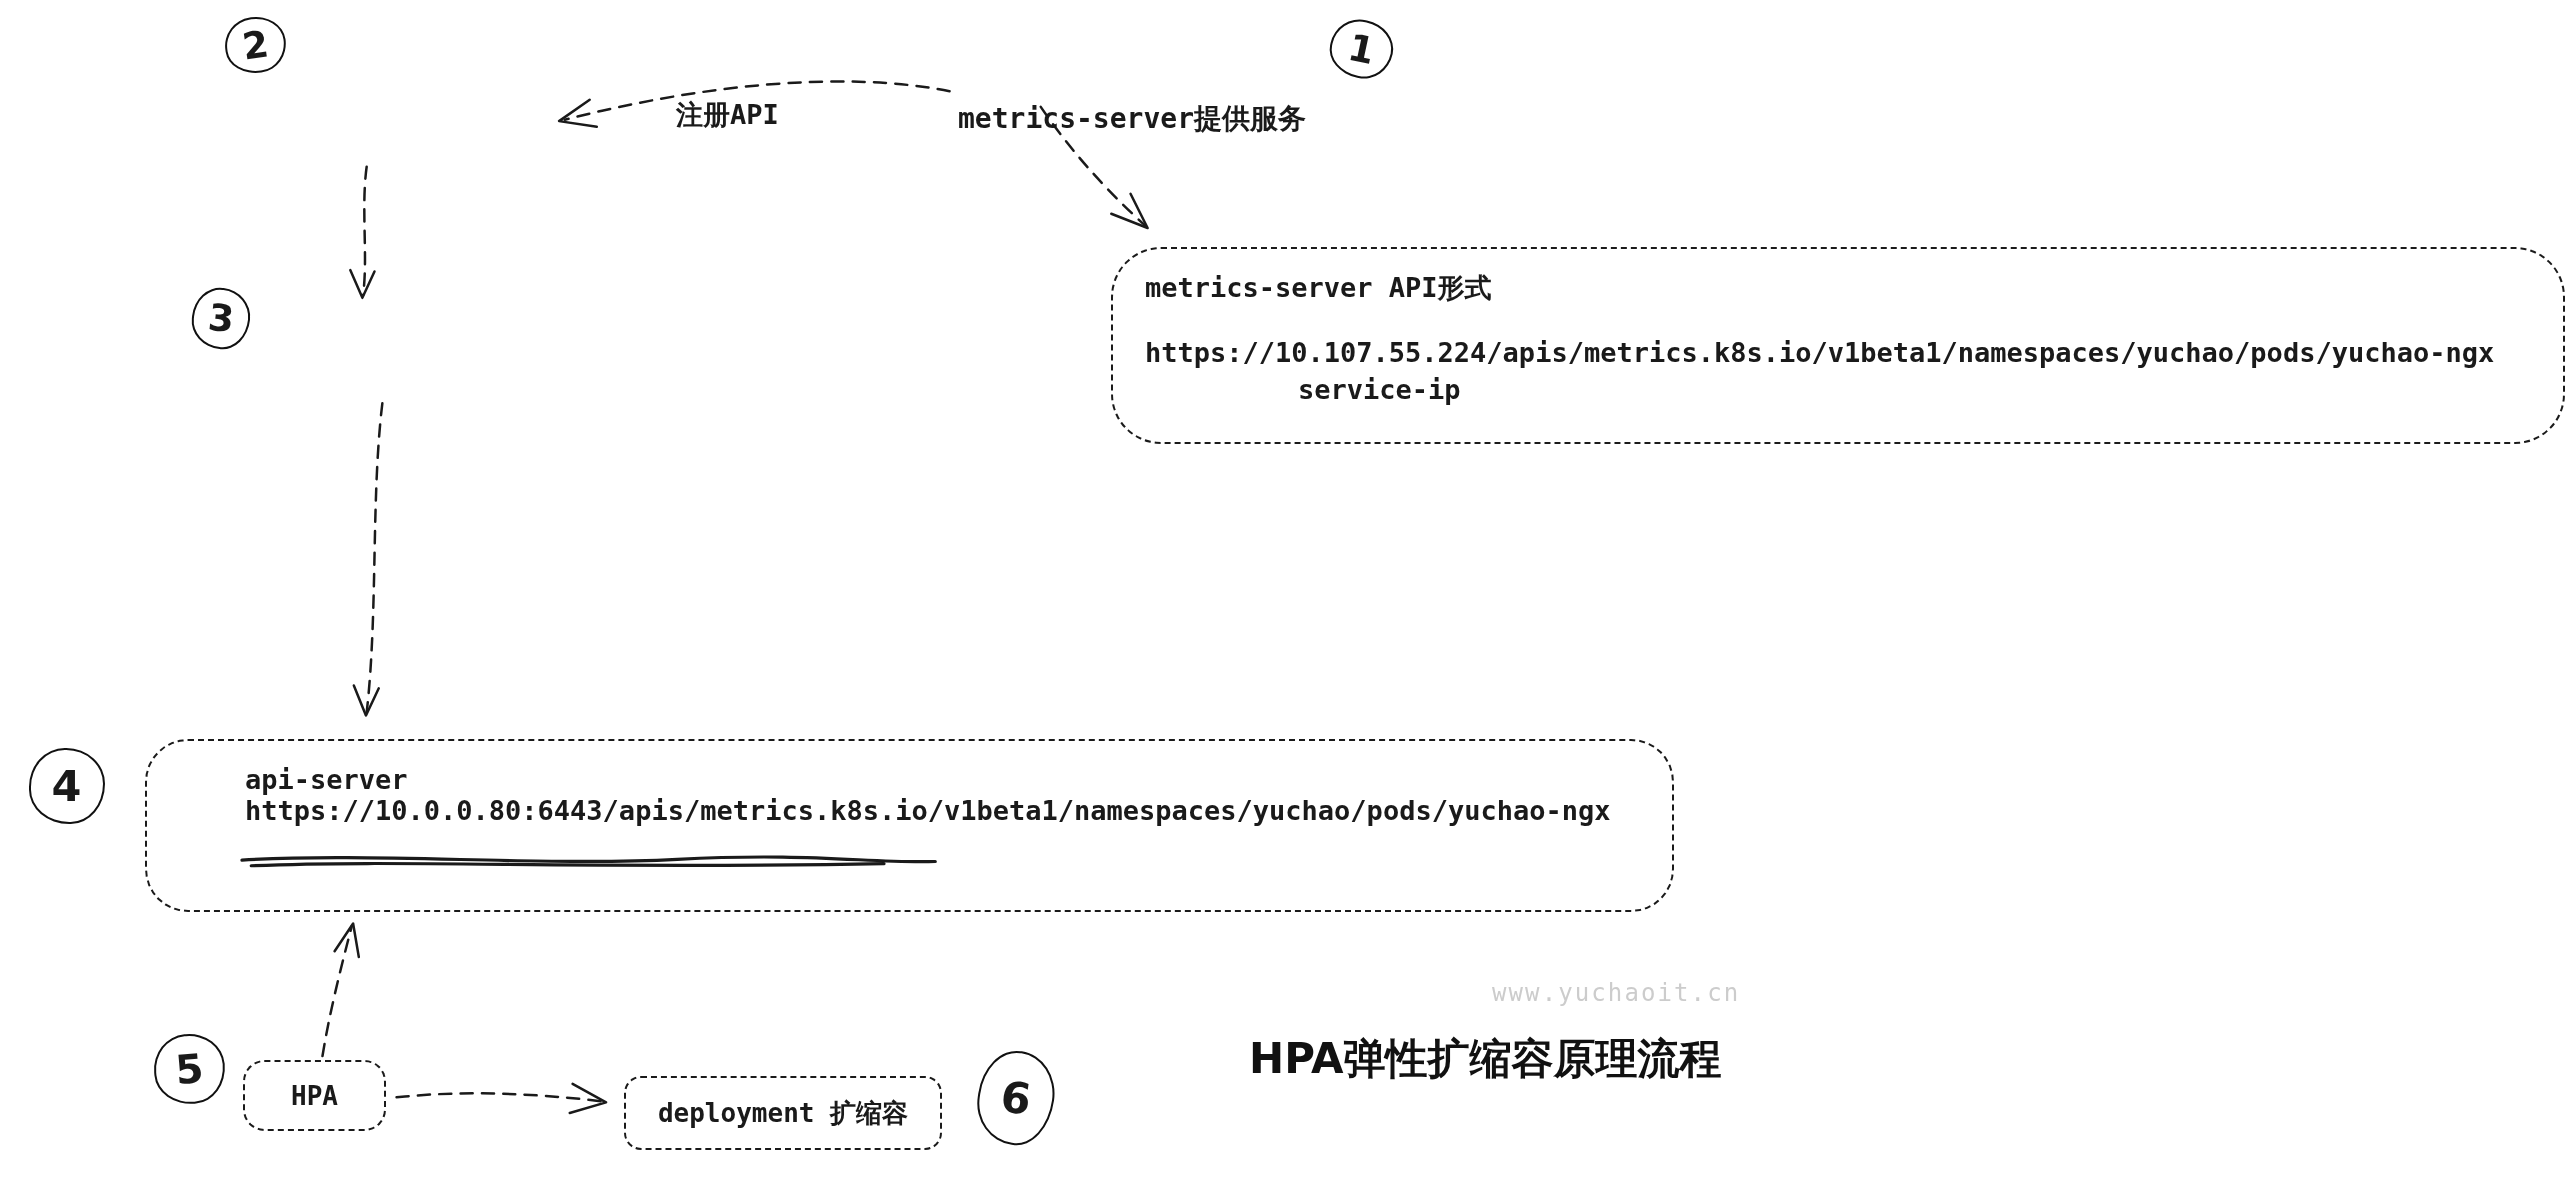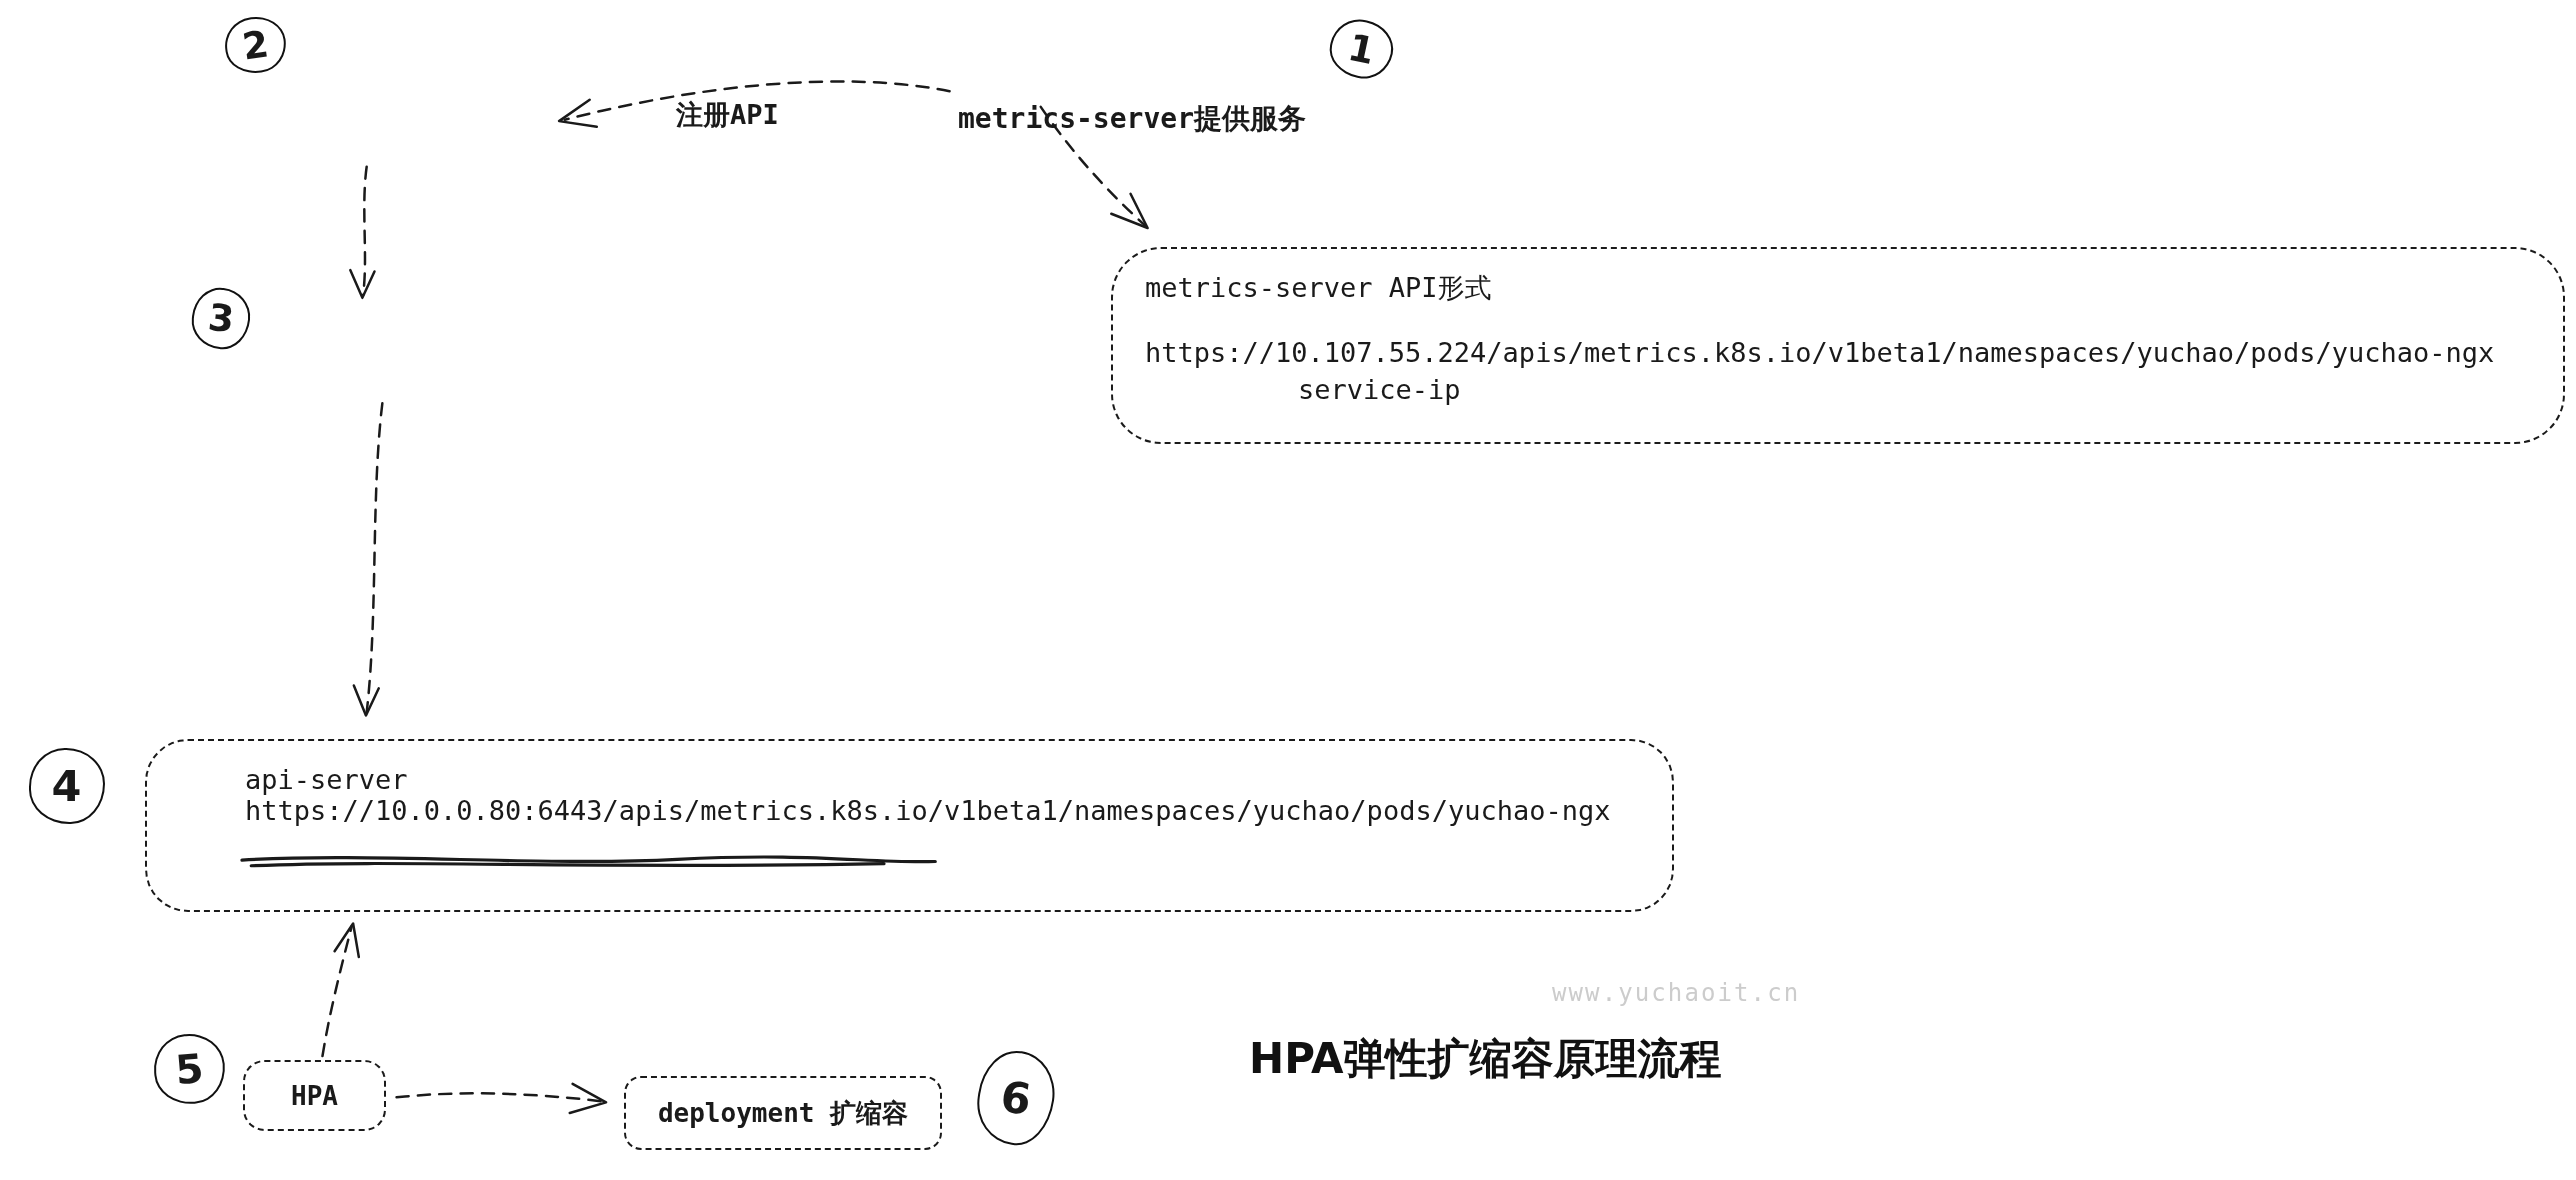--- a/index.html
+++ b/index.html
@@ -31,21 +31,21 @@
     font-weight: bold;
     font-size: 27px;
     box-sizing: border-box;
     background: transparent;
     white-space: nowrap;
   }
   .bigbox {
     position: absolute;
     border: 2.1px dashed #1a1a1a;
     box-sizing: border-box;
-    font-weight: normal;
+    font-weight: bold;
     font-size: 27px;
     background: transparent;
   }
   .bigbox .line { white-space: nowrap; }
   .floating-label {
     position: absolute;
     font-weight: bold;
     font-size: 27px;
     white-space: nowrap;
     margin-top: 40px;
@@ -120,21 +120,21 @@
   <div class="step-circle" style="left:28.5px; top:748px; width:76px; height:76px; font-size:43px;">
     <span>4</span>
   </div>
   <div class="step-circle" style="left:154px; top:1034px; width:71px; height:70px; font-size:40px; transform:rotate(-5deg);">
     <span>5</span>
   </div>
   <div class="step-circle" style="left:978px; top:1051px; width:76px; height:94px; font-size:43px; transform:rotate(8deg);">
     <span>6</span>
   </div>
 
-  <div class="watermark" style="left:1552px; top:979px;">www.yuchaoit.cn</div>
+  <div class="watermark" style="left:1492px; top:979px;">www.yuchaoit.cn</div>
 
   <div class="diagram-title" style="left:1249px; top:1031px;">HPA弹性扩缩容原理流程</div>
 
   <svg class="overlay" viewBox="0 0 3614 1656">
     <g stroke="#1a1a1a" stroke-width="3.5" fill="none" stroke-linecap="round" stroke-linejoin="round">
 
       <g>
         <path stroke-dasharray="17 13" d="M 1332 128 C 1180 98, 980 120, 792 168"></path>
         <path d="M 827 140 L 784 170 L 837 178"></path>
       </g>

